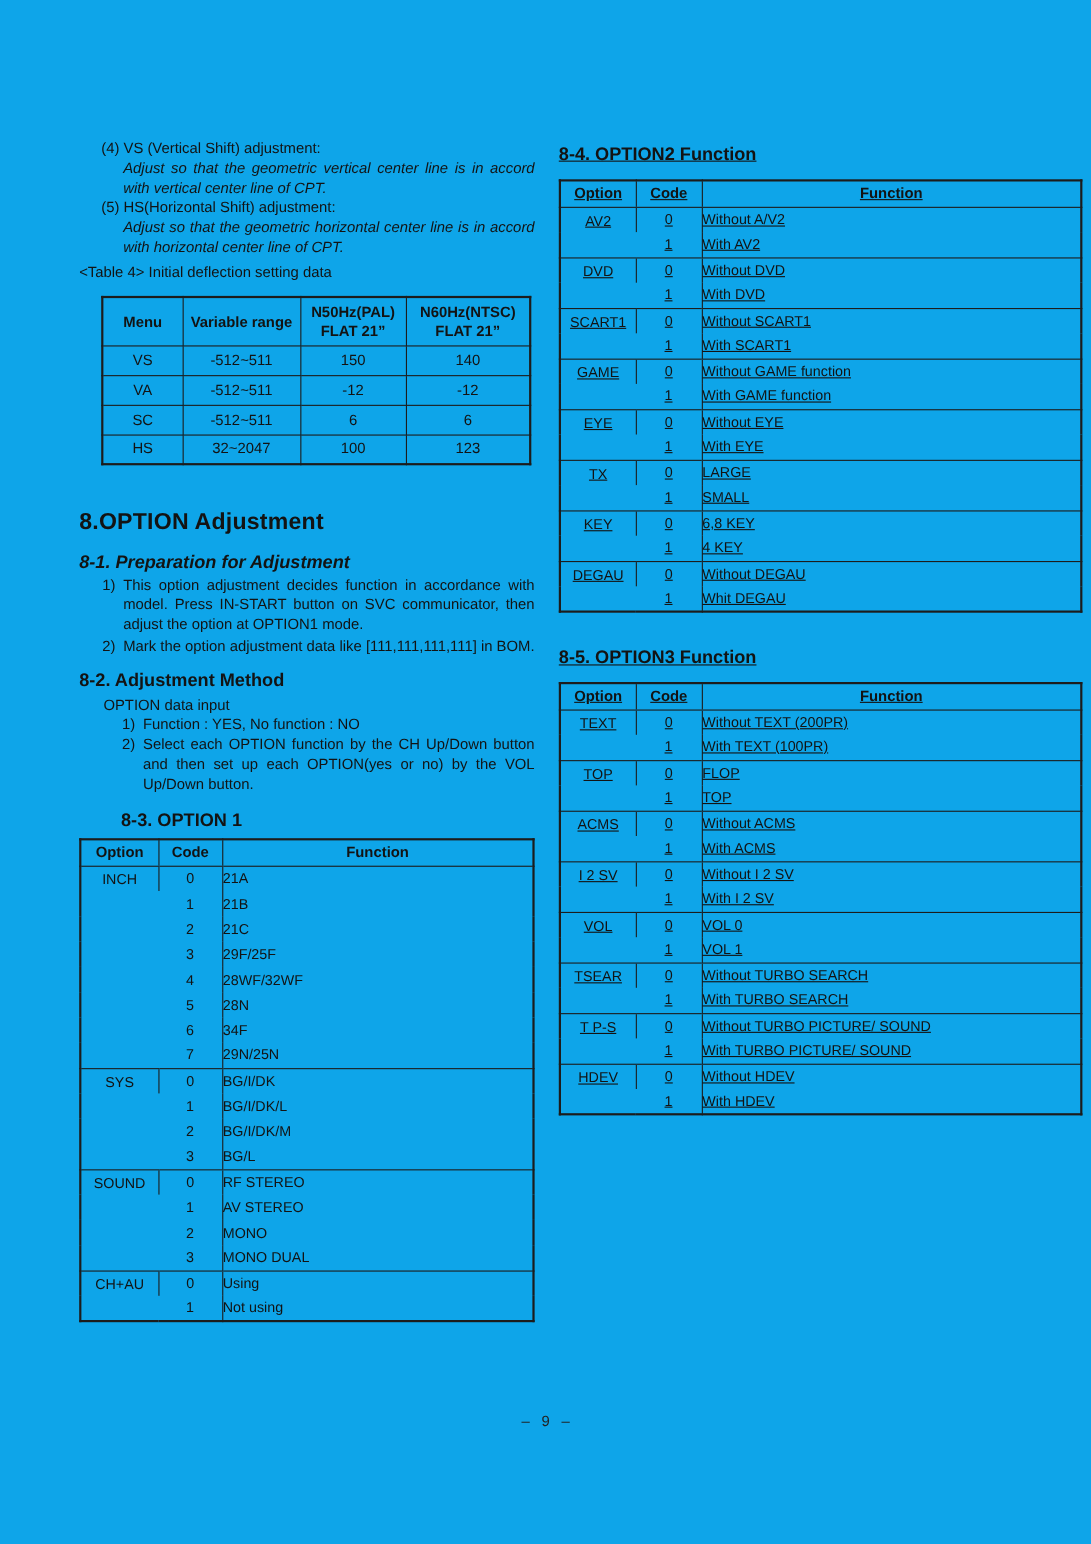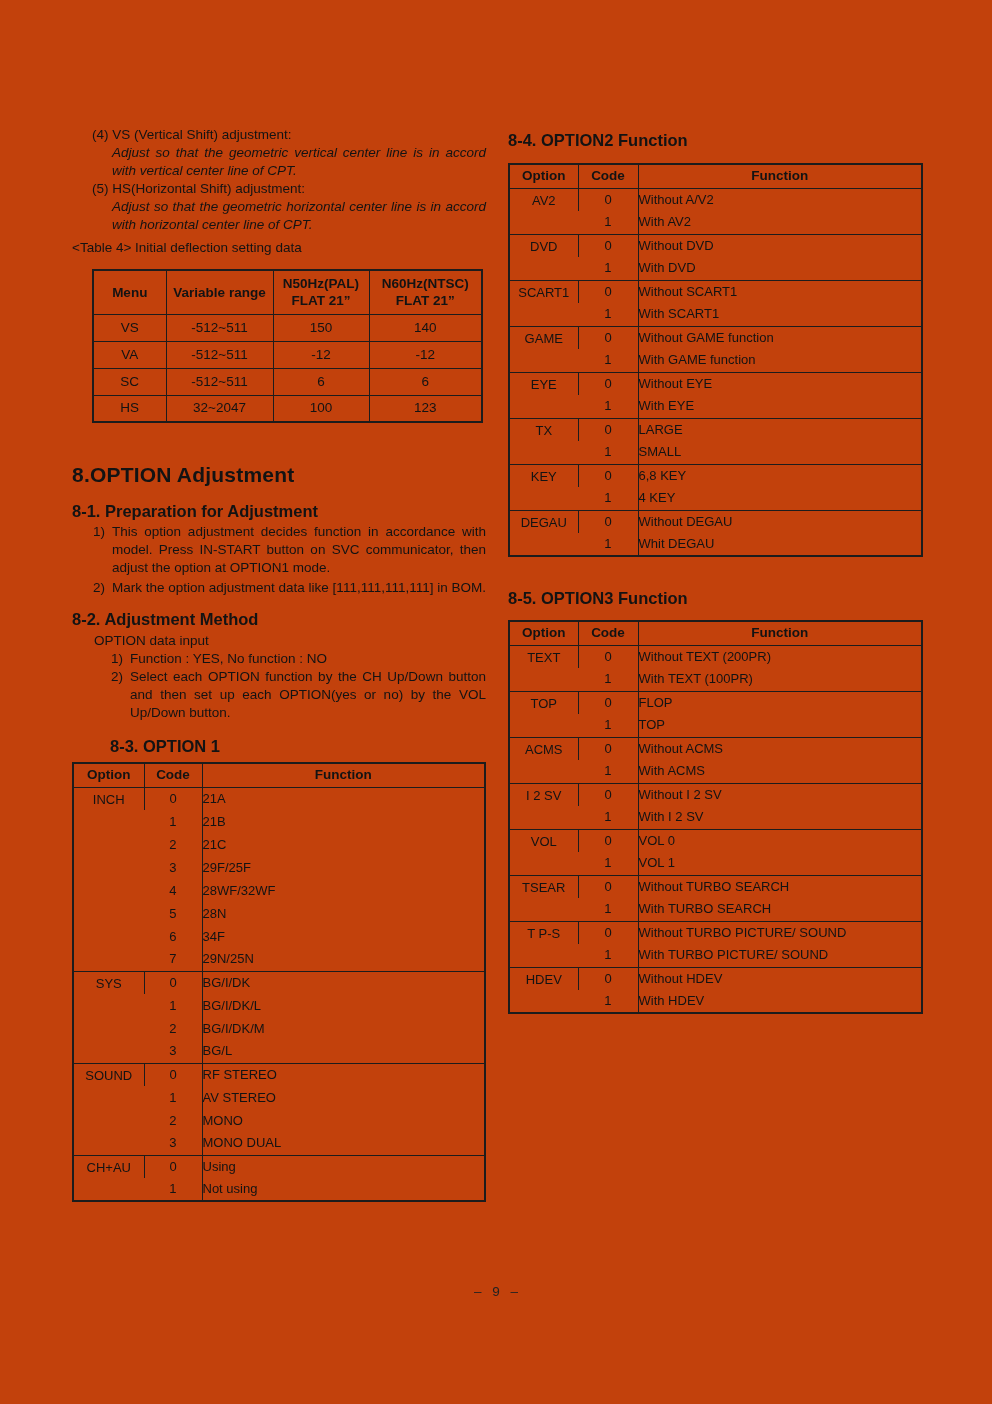--- a/index.html
+++ b/index.html
@@ -1,36 +1,36 @@
 <!DOCTYPE html>
 <html><head>
 <meta charset="utf-8">
 <style>
   * { margin: 0; padding: 0; box-sizing: border-box; }
   html, body { background: #ffffff; }
   .page {
     position: relative;
     width: 992px;
     height: 1404px;
-    background: #c2410c;
+    background: #0ea5e9;
     color: #131313;
     font-family: "Liberation Sans", sans-serif;
     font-size: 13.5px;
     line-height: 18px;
     overflow: hidden;
   }
   .col { position: absolute; }
   .col-left  { left: 72px; top: 126px; width: 414px; }
-  .col-right { left: 508px; top: 130px; width: 415px; }
+  .col-right { left: 508px; top: 130px; width: 476px; text-decoration: underline; }
 
   
   .h-main { font-size: 21px; line-height: 25px; font-weight: bold; letter-spacing: 0.2px; }
   .h-sub  { font-size: 16.5px; line-height: 20px; font-weight: bold; }
   .mt-h1  { margin-top: 39px; }
-  .mt-81  { margin-top: 14px; }
+  .mt-81  { margin-top: 14px; font-style: italic; }
   .mt-82  { margin-top: 12px; }
   .mt-83  { margin-top: 14px; margin-left: 38px; }
   .mt-85  { margin-top: 31px; }
 
   
   .adj-item { margin-left: 20px; }
   .adj-body { margin-left: 20px; text-align: justify; font-style: italic; }
   .num-item { position: relative; margin-left: 40px; text-align: justify; margin-top: 2px; }
   .num-item > .n { position: absolute; left: -19px; top: 0; }
   .s81-list { margin-top: 2px; }

